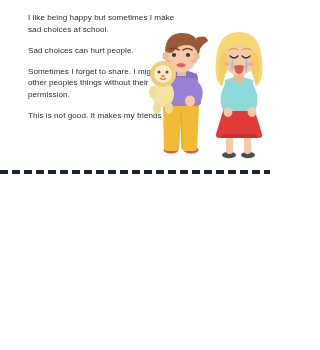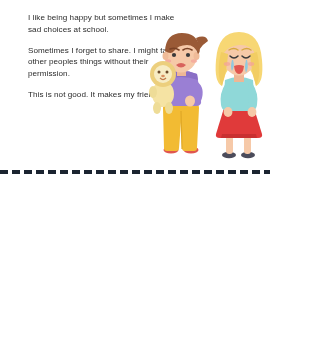--- a/index.html
+++ b/index.html
@@ -68,20 +68,21 @@
 </style>
 </head>
 <body>
 
 <div class="page">
 
   <div class="panel" id="panel-top">
 
     <div class="text-col" id="text-top">
       <p class="para">I like being happy but sometimes I make sad choices at school.</p>
+      <p class="para">Sad choices can hurt people.</p>
       <p class="para">Sometimes I forget to share. I might take other peoples things without their permission.</p>
       <p class="para">This is not good. It makes my friends sad.</p>
     </div>
 
     <div class="art" id="art-top">
       <svg viewBox="0 0 122 146" xmlns="http://www.w3.org/2000/svg">
 
         <g>
 
           <ellipse cx="23" cy="124" rx="7.5" ry="3.4" fill="#e0564f"></ellipse>

